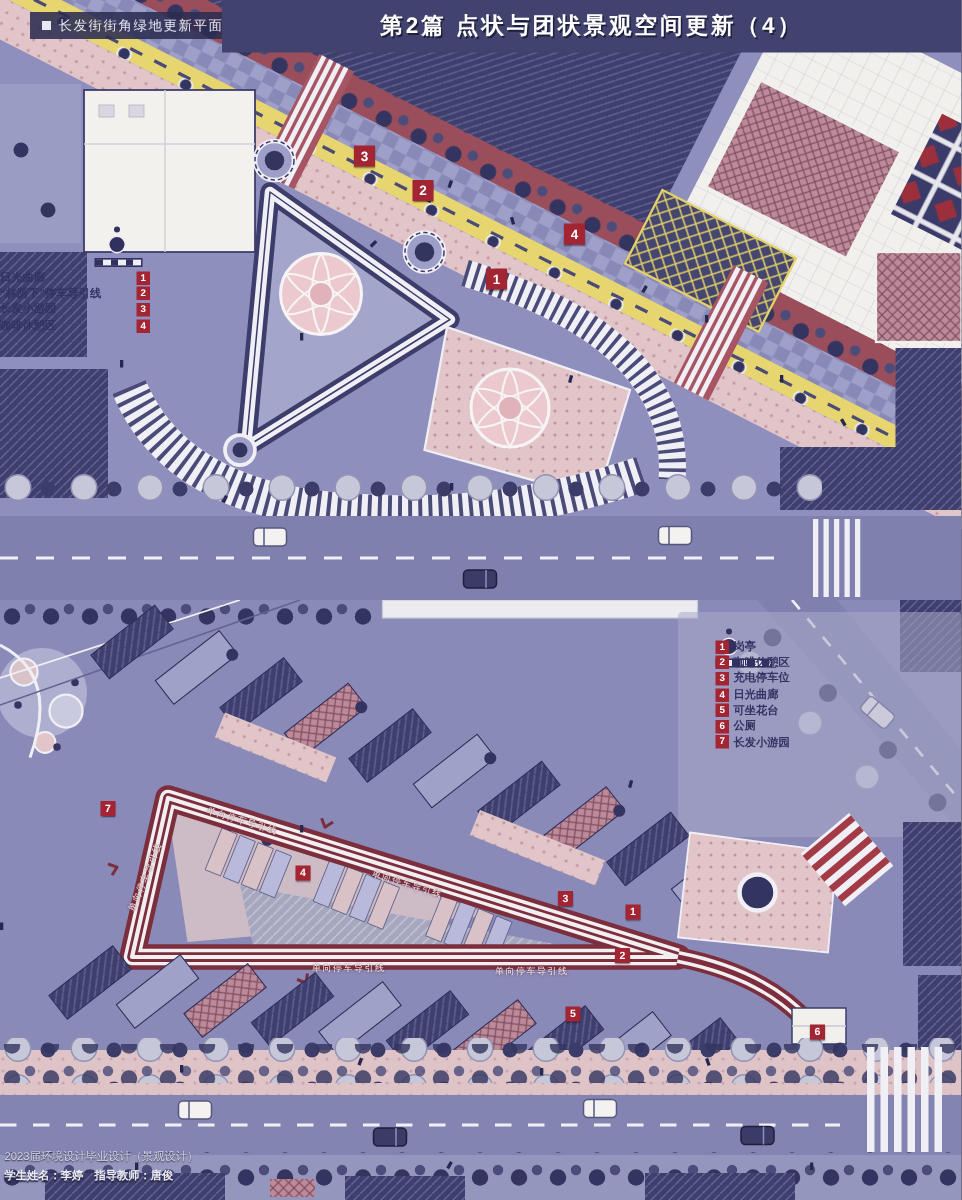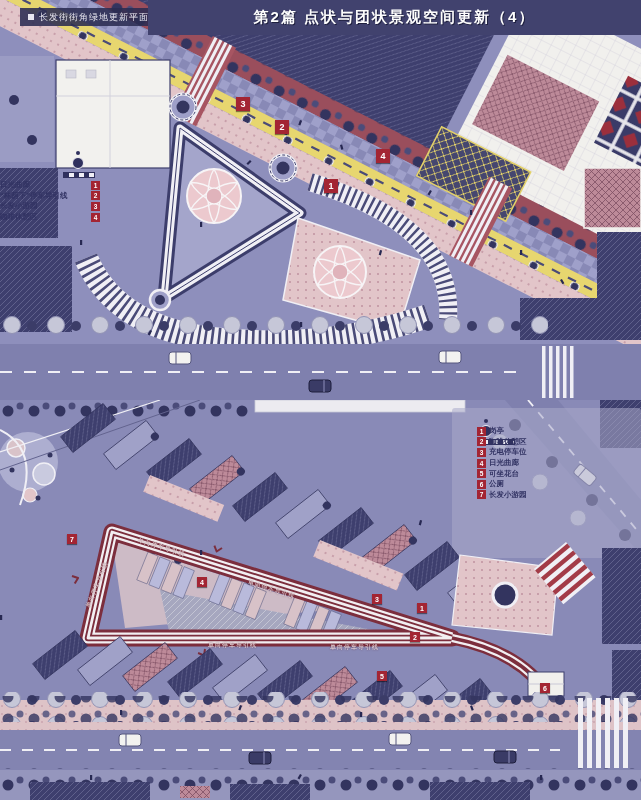--- a/index.html
+++ b/index.html
@@ -533,14 +533,18 @@
   <div class="mk mk-sm" style="left:377px;top:671px;">5</div>
   <div class="mk mk-sm" style="left:540px;top:683px;">6</div>
   <div class="mk mk-sm" style="left:67px;top:534px;">7</div>
 
   <span class="flow" style="left:138px;top:536px;transform:rotate(17deg);">单向停车导引线</span>
   <span class="flow" style="left:88px;top:603px;transform:rotate(-68deg);">单向停车导引线</span>
   <span class="flow" style="left:248px;top:578px;transform:rotate(17deg);">单向停车导引线</span>
   <span class="flow" style="left:208px;top:641px;">单向停车导引线</span>
   <span class="flow" style="left:330px;top:643px;">单向停车导引线</span>
 
+  <div class="credits">
+    <div class="l1">2023届环境设计毕业设计（景观设计）</div>
+    <div class="l2">学生姓名：李婷　指导教师：唐俊</div>
+  </div>
 
 </div>
 
 </body></html>

